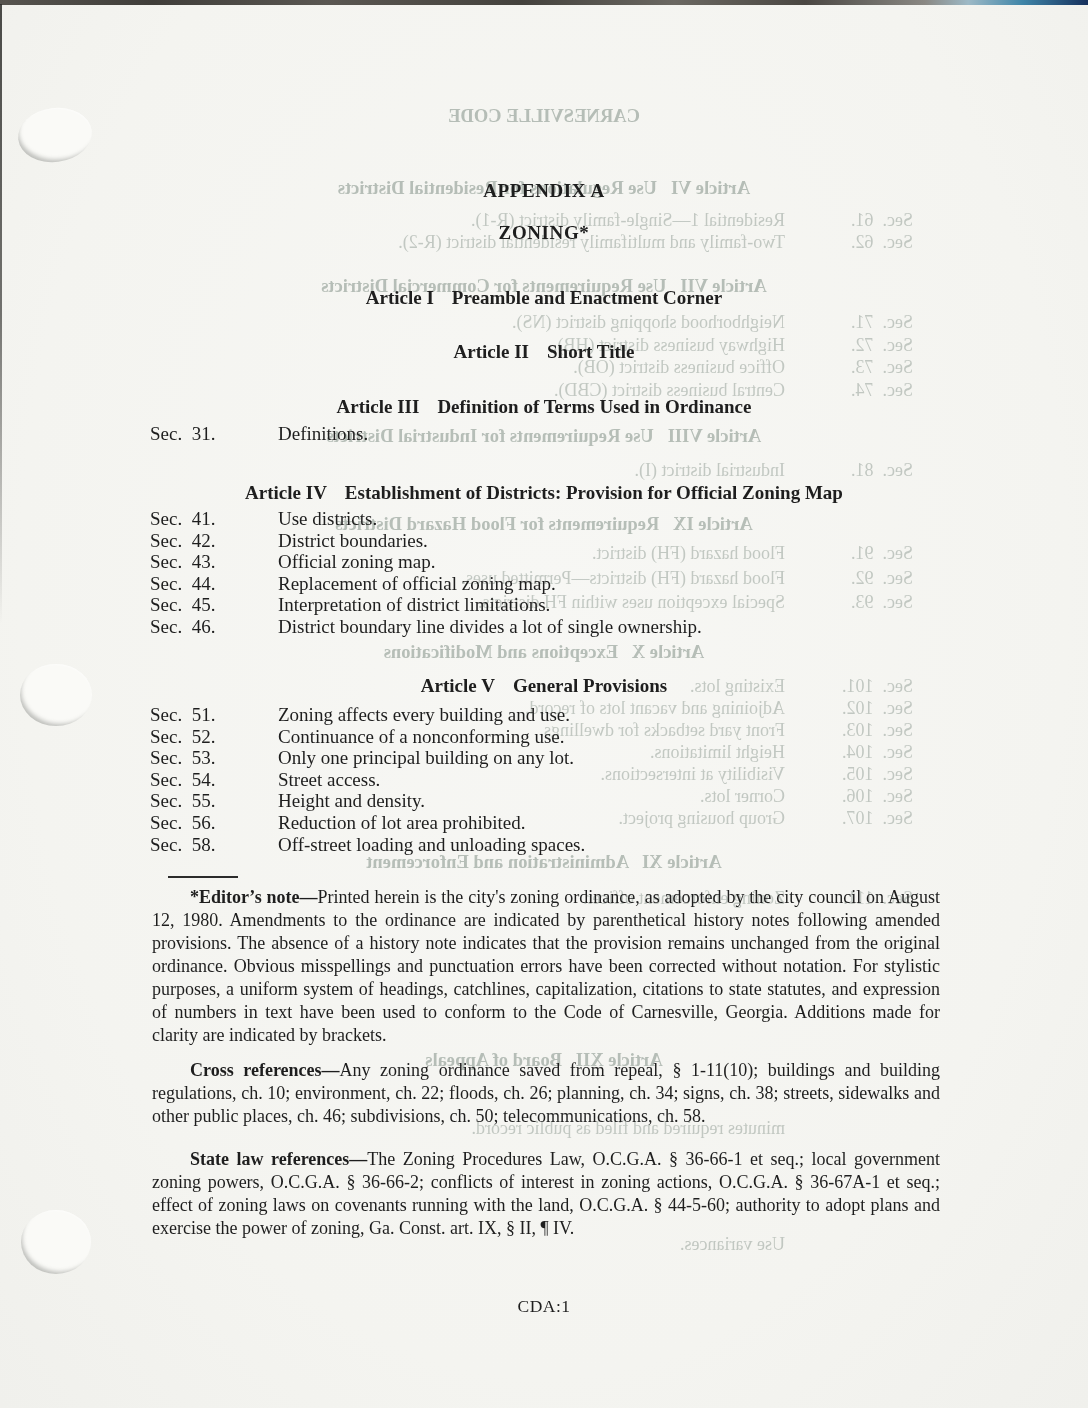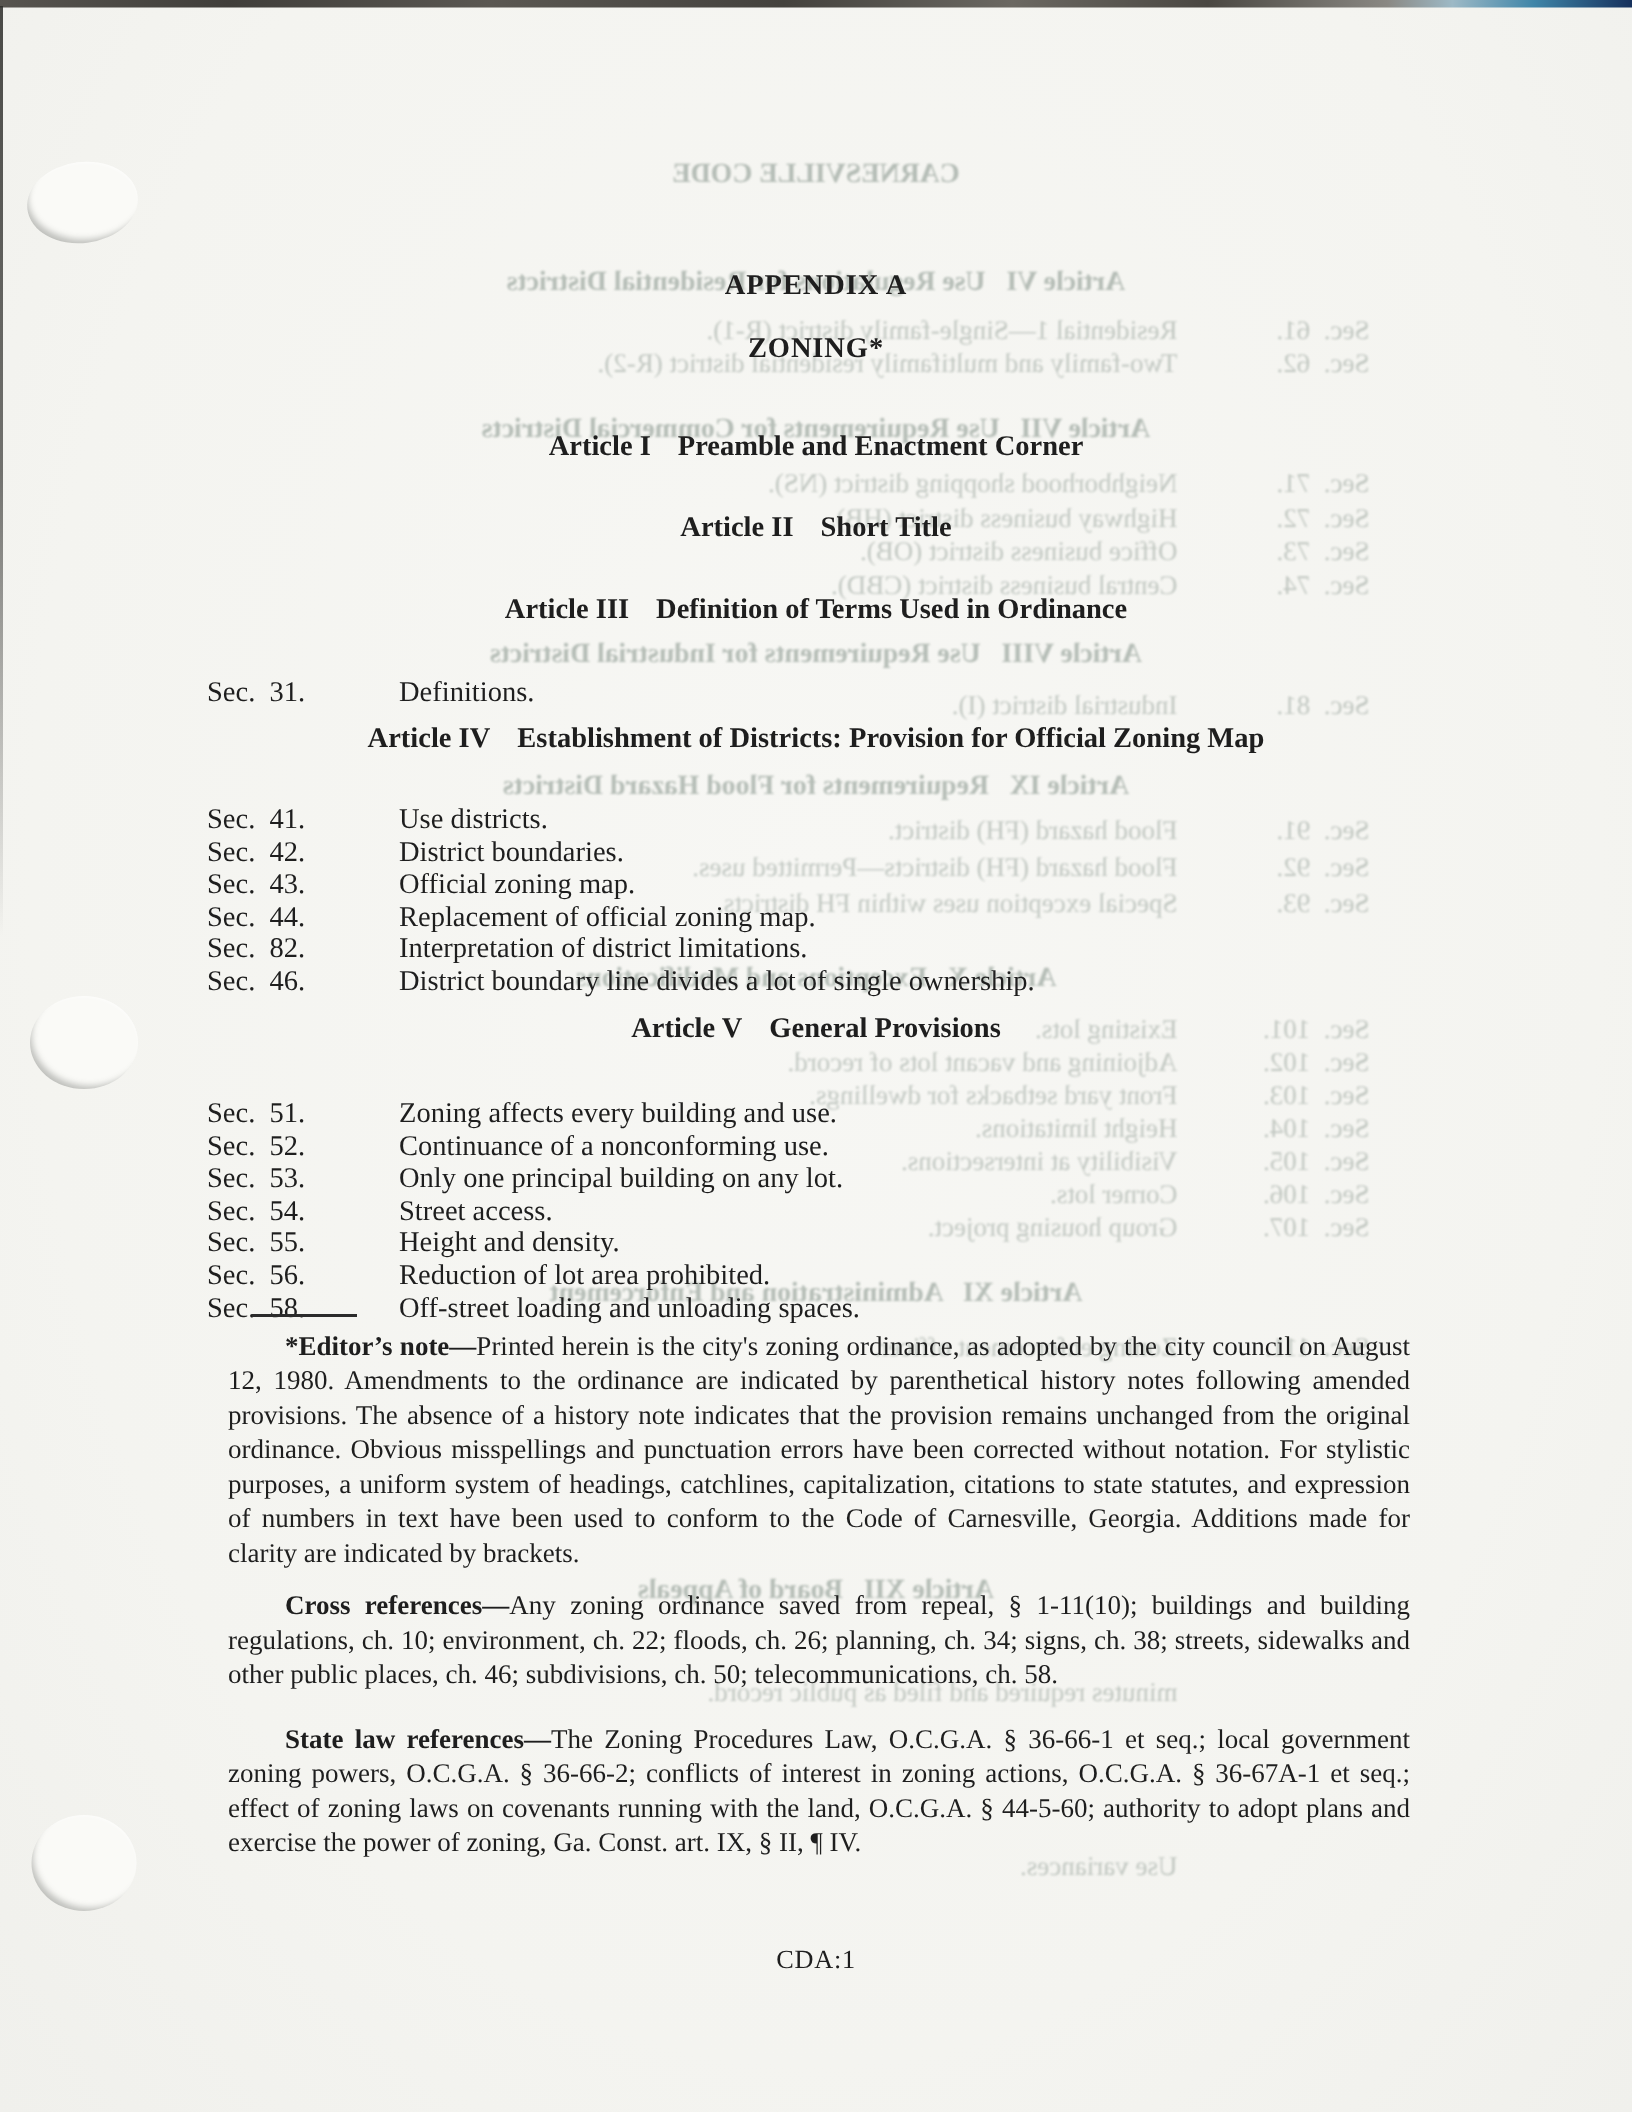--- a/index.html
+++ b/index.html
@@ -24,21 +24,21 @@
   .bleed{position:absolute;inset:0;transform:scaleX(-1);pointer-events:none;filter:blur(0.7px);}
   .bl-line{position:absolute;left:0;width:100%;font-family:"Liberation Serif",serif;}
   .bl-h{text-align:center;font-weight:bold;font-size:18.5px;color:rgba(118,134,124,0.50);white-space:pre;}
   .bl-row{font-size:18px;color:rgba(130,145,135,0.45);}
   .bl-num{position:absolute;top:0;left:175px;white-space:pre;}
   .bl-txt{position:absolute;top:0;left:303px;white-space:nowrap;}
   
   .doc-title,.doc-subtitle{left:0;width:100%;text-align:center;font-weight:bold;font-size:19px;letter-spacing:0.6px;}
   .art-head{left:0;width:100%;text-align:center;font-weight:bold;font-size:19px;}
   .art-head .no{margin-right:18px;}
-  .toc{left:138px;width:820px;margin-top:28px;}
+  .toc{left:150px;width:820px;}
   .toc-row{display:flex;font-size:19px;line-height:21.6px;}
   .toc-row .num{width:128px;white-space:pre;flex:0 0 128px;}
   .para{left:152px;width:788px;font-size:18px;line-height:23px;text-align:justify;text-indent:38px;margin:0;}
   .para b{font-weight:bold;}
   .rule{top:876px;left:168px;width:70px;height:2px;background:#2b2b2b;}
   .footer{left:0;width:100%;text-align:center;font-size:17.5px;letter-spacing:0.5px;}
 </style>
 </head>
 <body>
 
@@ -179,21 +179,21 @@
       </div>
     <div class="toc-row">
         <span class="num">Sec.  43.</span>
         <span class="ttl">Official zoning map.</span>
       </div>
     <div class="toc-row">
         <span class="num">Sec.  44.</span>
         <span class="ttl">Replacement of official zoning map.</span>
       </div>
     <div class="toc-row">
-        <span class="num">Sec.  82.</span>
+        <span class="num">Sec.  45.</span>
         <span class="ttl">Interpretation of district limitations.</span>
       </div>
     <div class="toc-row">
         <span class="num">Sec.  46.</span>
         <span class="ttl">District boundary line divides a lot of single ownership.</span>
       </div>
   </div>
 
   <div class="abs art-head" style="top:675px">
     <span class="no">Article V</span><span>General Provisions</span>

